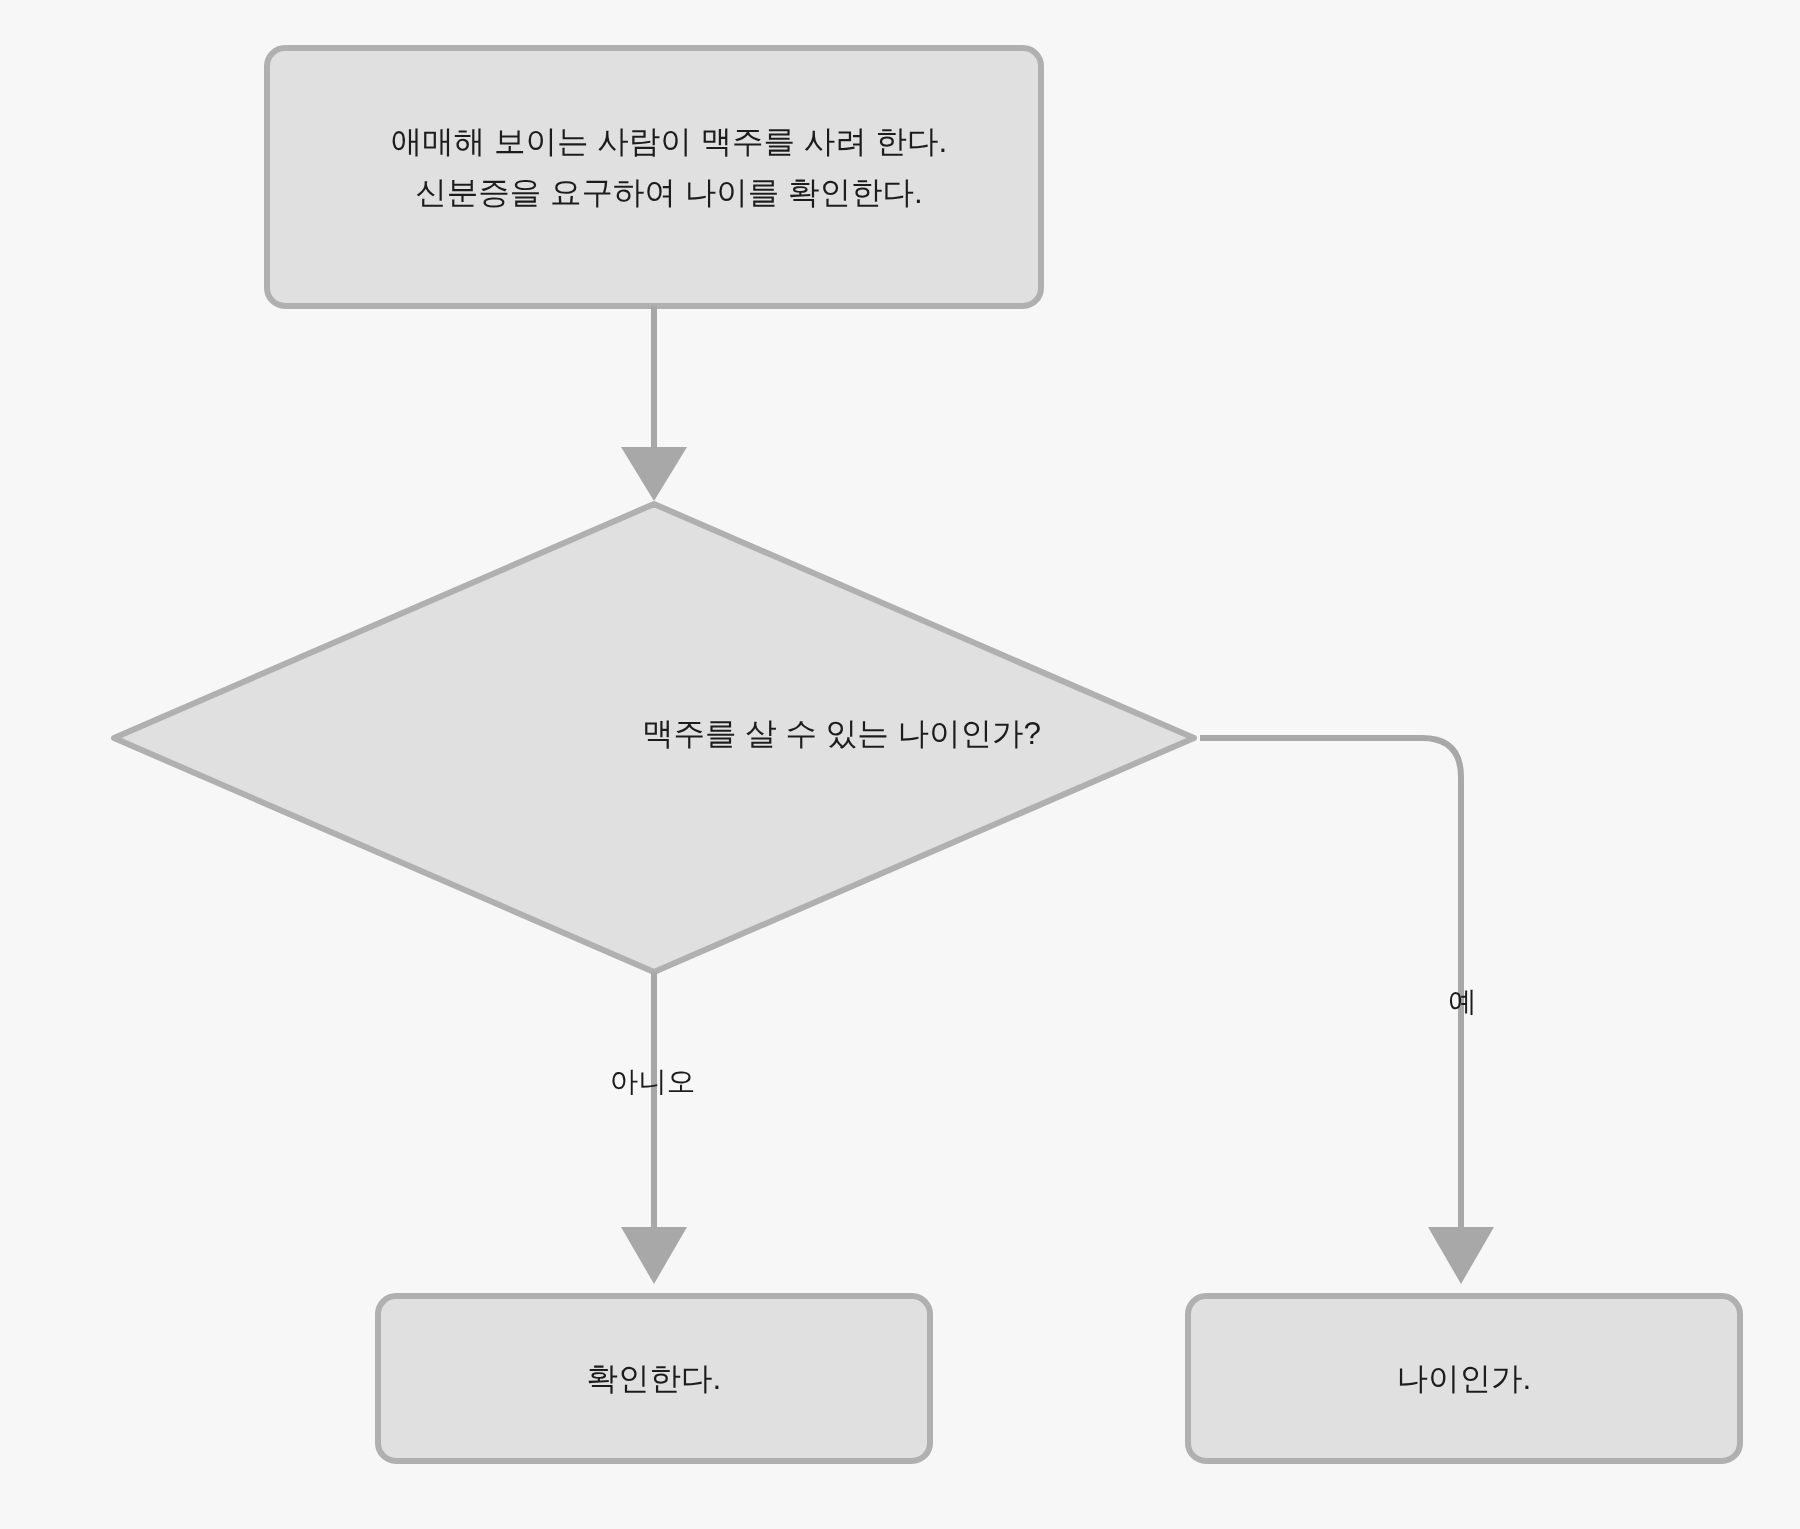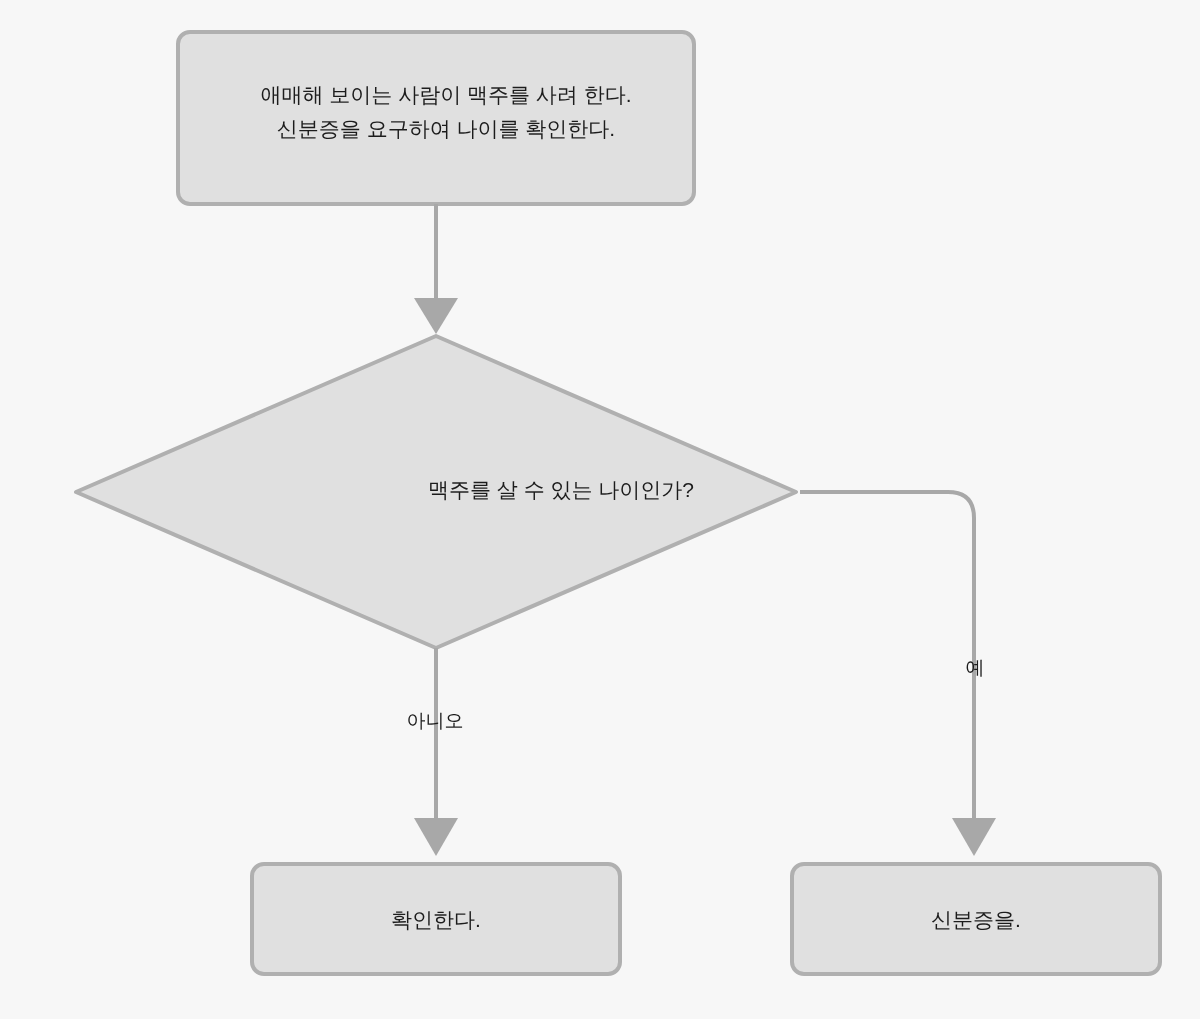--- a/index.html
+++ b/index.html
@@ -83,17 +83,17 @@
   <rect class="node-shape" x="792" y="864" width="368" height="110" rx="12" ry="12"></rect>
 </svg>
 
 <div class="node-text" id="node-start-text">애매해 보이는 사람이 맥주를 사려 한다.
 신분증을 요구하여 나이를 확인한다.</div>
 
 <div class="node-text" id="node-dec-text">맥주를 살 수 있는 나이인가?</div>
 
 <div class="node-text" id="node-no-text">확인한다.</div>
 
-<div class="node-text" id="node-yes-text">신분증을.</div>
+<div class="node-text" id="node-yes-text">나이인가.</div>
 
 <div class="edge-label" id="label-no">아니오</div>
 
 <div class="edge-label" id="label-yes">예</div>
 
 </body></html>

